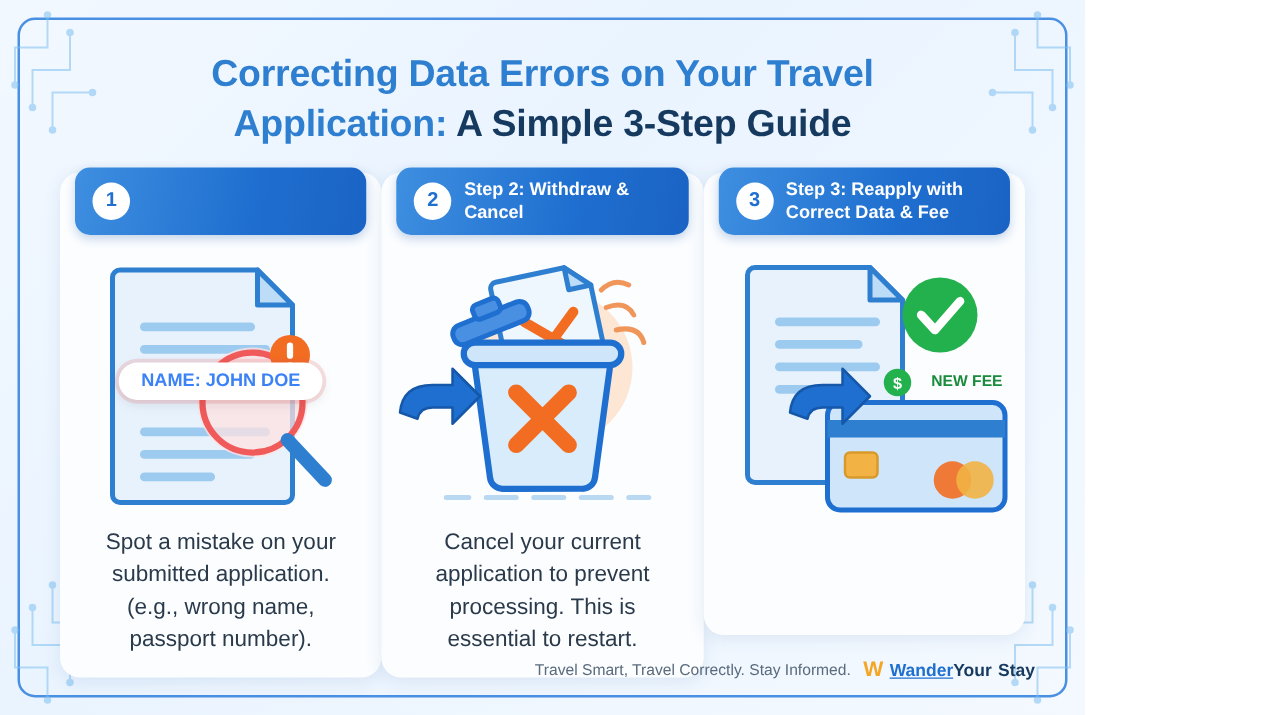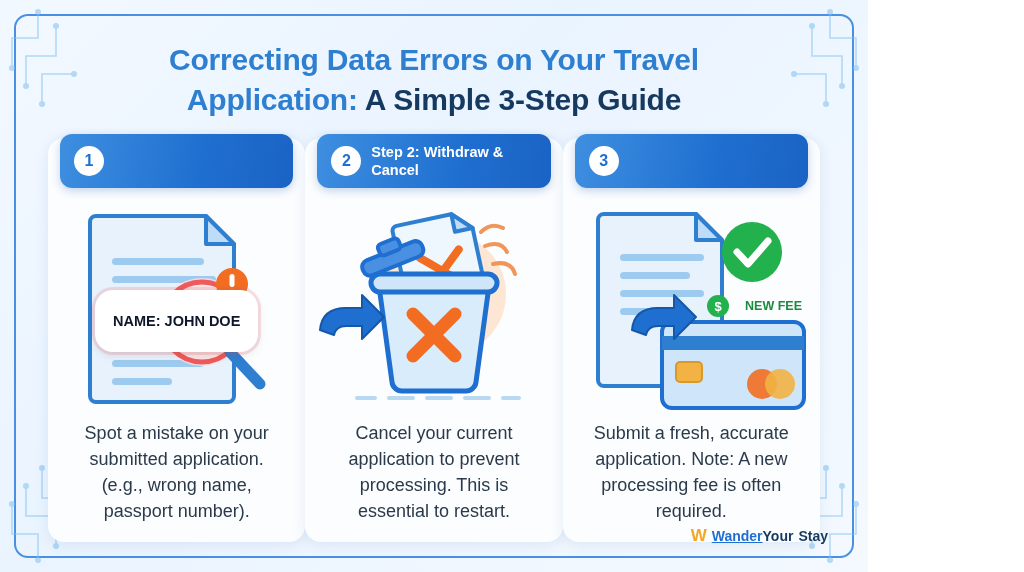--- a/index.html
+++ b/index.html
@@ -242,21 +242,21 @@
           <circle cx="150" cy="120" r="44" fill="#ffe2e2" opacity=".75"></circle>
           <circle cx="150" cy="120" r="40" fill="none" stroke="#f05a5a" stroke-width="5"></circle>
           <line x1="178" y1="150" x2="208" y2="182" stroke="#2f7fd1" stroke-width="11" stroke-linecap="round"></line>
 
           <circle cx="180" cy="82" r="16" fill="#f26d21"></circle>
           <rect x="177.5" y="72" width="5" height="13" rx="2.5" fill="#ffffff"></rect>
           <circle cx="180" cy="90.5" r="2.8" fill="#ffffff"></circle>
         </svg>
       </div>
       <div style="position:absolute; top:152px; left:14px; right:14px; display:flex; justify-content:center;">
-        <div style="background:#ffffff; border-radius:18px; padding:23px 18px; box-shadow:0 0 0 3px rgba(240,90,90,.18), 0 3px 10px rgba(0,0,0,.10); font-size:14.5px; font-weight:bold; color:#0f172a; white-space:nowrap;">NAME: JOHN DOE</div>
+        <div style="background:#ffffff; border-radius:18px; padding:7px 18px; box-shadow:0 0 0 3px rgba(240,90,90,.18), 0 3px 10px rgba(0,0,0,.10); font-size:14.5px; font-weight:bold; color:#3b82f6; white-space:nowrap;">NAME: JOHN DOE</div>
       </div>
       <div class="card-text">Spot a mistake on your submitted application. (e.g., wrong name, passport number).</div>
     </div>
 
     <div class="card">
       <div class="card-header">
         <div class="step-badge">2</div>
         <div class="step-title">Step 2: Withdraw &amp; Cancel</div>
       </div>
       <div class="illus">
@@ -298,20 +298,21 @@
             <line x1="194" y1="196" x2="210" y2="196"></line>
           </g>
         </svg>
       </div>
       <div class="card-text">Cancel your current application to prevent processing. This is essential to restart.</div>
     </div>
 
     <div class="card">
       <div class="card-header">
         <div class="step-badge">3</div>
+        <div class="step-title">Step 3: Reapply with Correct Data &amp; Fee</div>
       </div>
       <div class="illus">
         <svg width="250" height="210" viewBox="0 0 250 210">
 
           <path d="M38 12 h92 l26 26 v140 a6 6 0 0 1 -6 6 h-112 a6 6 0 0 1 -6 -6 v-160 a6 6 0 0 1 6 -6 z" fill="#e8f2fd" stroke="#2f7fd1" stroke-width="4"></path>
           <path d="M130 12 l26 26 h-26 z" fill="#bcdcf7" stroke="#2f7fd1" stroke-width="4" stroke-linejoin="round"></path>
           <g fill="#9dcbf0">
             <rect x="54" y="52" width="84" height="7" rx="3.5"></rect>
             <rect x="54" y="70" width="70" height="7" rx="3.5"></rect>
             <rect x="54" y="88" width="84" height="7" rx="3.5"></rect>
@@ -329,33 +330,33 @@
           <rect x="96" y="120" width="142" height="86" rx="10" fill="#cfe6fa" stroke="#1f6fd0" stroke-width="4"></rect>
           <rect x="96" y="134" width="142" height="14" fill="#2f7fd1"></rect>
           <rect x="110" y="160" width="26" height="20" rx="4" fill="#f2b344" stroke="#d79a2a" stroke-width="2"></rect>
           <circle cx="196" cy="182" r="15" fill="#f26d21" opacity=".9"></circle>
           <circle cx="214" cy="182" r="15" fill="#f2b344" opacity=".9"></circle>
         </svg>
       </div>
       <div style="position:absolute; top:158px; right:18px;margin-left:28px;">
         <span style="font-size:12.5px; font-weight:bold; color:#1a8c3c;">NEW FEE</span>
       </div>
-      <div class="card-text">Submit a fresh, accurate application. Note: A new processing fee is often required.</div>
     </div>
 
   </div>
 
   <svg class="arrow a1" viewBox="0 0 72 56">
     <path d="M4 40 q2 -22 26 -22 h16 v-13 l22 22 l-22 22 v-13 h-16 q-10 0 -12 9 z" fill="#1f6fd0" stroke="#1557a8" stroke-width="2" stroke-linejoin="round"></path>
   </svg>
   <svg class="arrow a2" viewBox="0 0 72 56">
     <path d="M4 40 q2 -22 26 -22 h16 v-13 l22 22 l-22 22 v-13 h-16 q-10 0 -12 9 z" fill="#1f6fd0" stroke="#1557a8" stroke-width="2" stroke-linejoin="round"></path>
   </svg>
 
   <div class="footer">
+    <div class="footer-text">Travel Smart, Travel Correctly. Stay Informed.</div>
     <div class="brand">
       <span class="w">W</span>
       <span><span class="wander">Wander</span><span>Your</span></span>
       <span>Stay</span>
     </div>
   </div>
 
 </div>
 
 </body></html>

